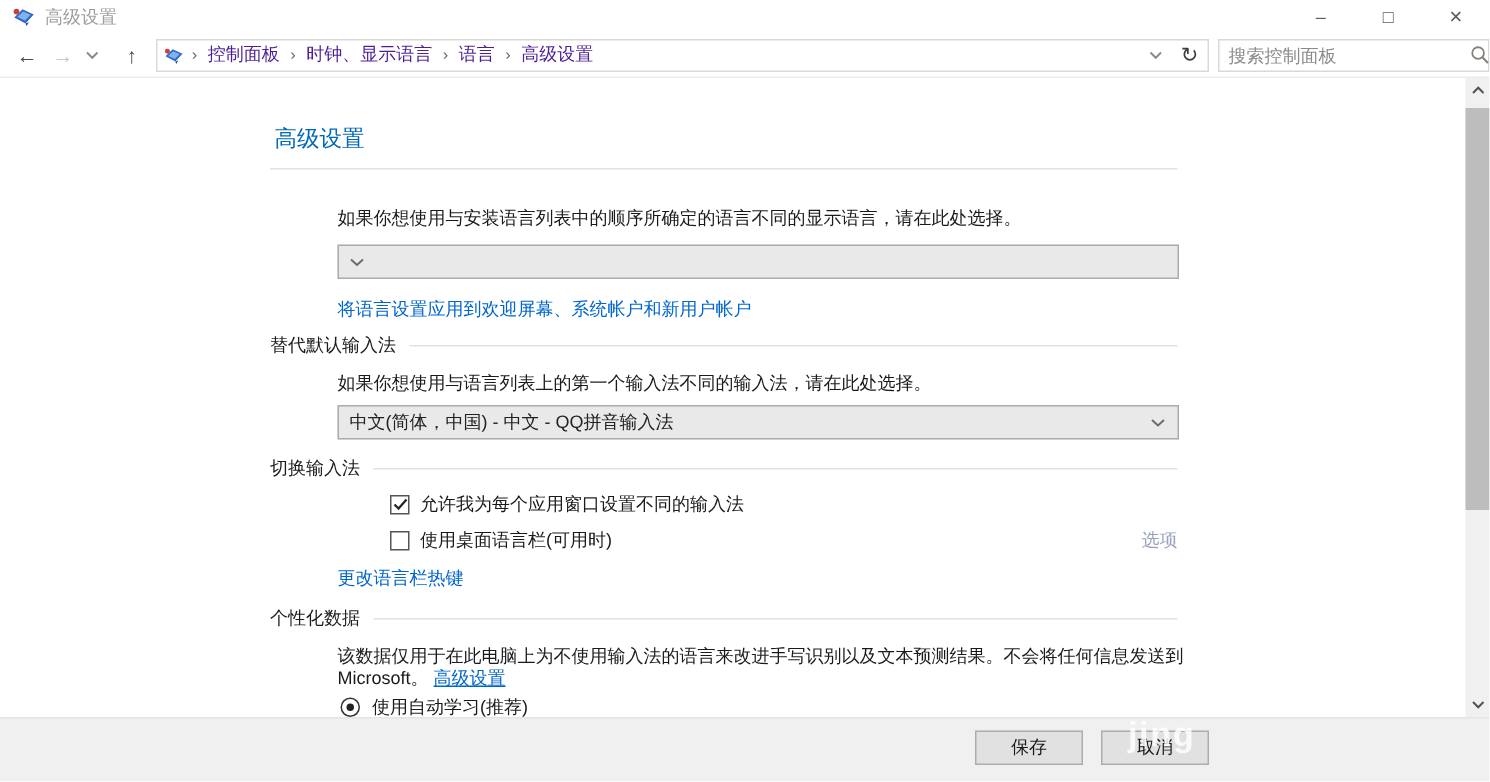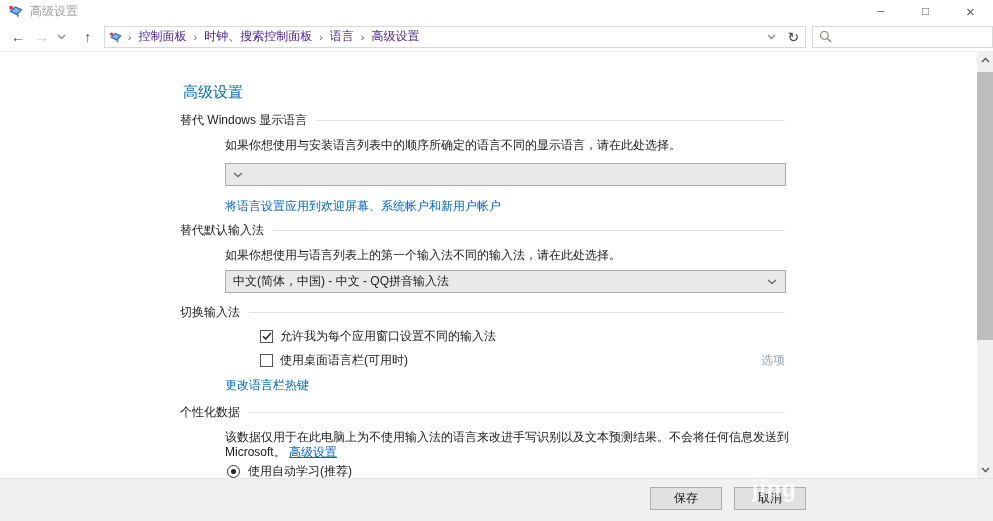--- a/index.html
+++ b/index.html
@@ -109,49 +109,49 @@
       <svg width="14" height="14" viewBox="0 0 16 16">
         <path d="M1.5 8.6 L7 3.2 L14.5 6.6 L9 12.6 Z" fill="#2f6bc4"></path>
         <path d="M3.6 8.3 L7.3 4.7 L12.4 6.9 L8.6 10.6 Z" fill="#7fb2ef"></path>
         <circle cx="3" cy="4.7" r="1.9" fill="#cf3d3d"></circle>
         <path d="M9 12.6 L9.7 14.4 L11.3 11.9 Z" fill="#1d4e96"></path>
       </svg>
     </span>
     <span class="crumb-sep">›</span>
     <span class="crumb">控制面板</span>
     <span class="crumb-sep">›</span>
-    <span class="crumb">时钟、搜索控制面板</span>
+    <span class="crumb">时钟、显示语言</span>
     <span class="crumb-sep">›</span>
     <span class="crumb">语言</span>
     <span class="crumb-sep">›</span>
     <span class="crumb">高级设置</span>
     <div class="addr-right">
       <div class="addr-chev">
         <svg width="9" height="6" viewBox="0 0 9 6">
             <polyline points="1,1 4.5,4.5 8,1" fill="none" stroke="#8a8a8a" stroke-width="1.3"></polyline>
           </svg>
       </div>
       <div class="refresh-btn">↻</div>
     </div>
   </div>
 
   <div class="searchbox">
+    <input type="text" placeholder="搜索控制面板" style="">
     <div class="search-icon">
       <svg width="13" height="13" viewBox="0 0 13 13">
         <circle cx="5.4" cy="5.4" r="3.9" fill="none" stroke="#8a7f75" stroke-width="1.2"></circle>
         <line x1="8.4" y1="8.4" x2="12" y2="12" stroke="#8a7f75" stroke-width="1.4"></line>
       </svg>
     </div>
   </div>
 </div>
 
 <div class="abs page-heading">高级设置</div>
 
 <div class="abs section-header" style="top:112px">
-  <span class="section-title">替代 Windows 显示语言</span>
   <span class="section-line"></span>
 </div>
 <div class="abs desc" style="top:137px">如果你想使用与安装语言列表中的顺序所确定的语言不同的显示语言，请在此处选择。</div>
 <div class="abs dropdown" style="top:163px">
   <span>
     <svg width="10" height="6" viewBox="0 0 10 6">
         <polyline points="1,1 5,4.6 9,1" fill="none" stroke="#6a6a6a" stroke-width="1.3"></polyline>
       </svg>
   </span>
 </div>

